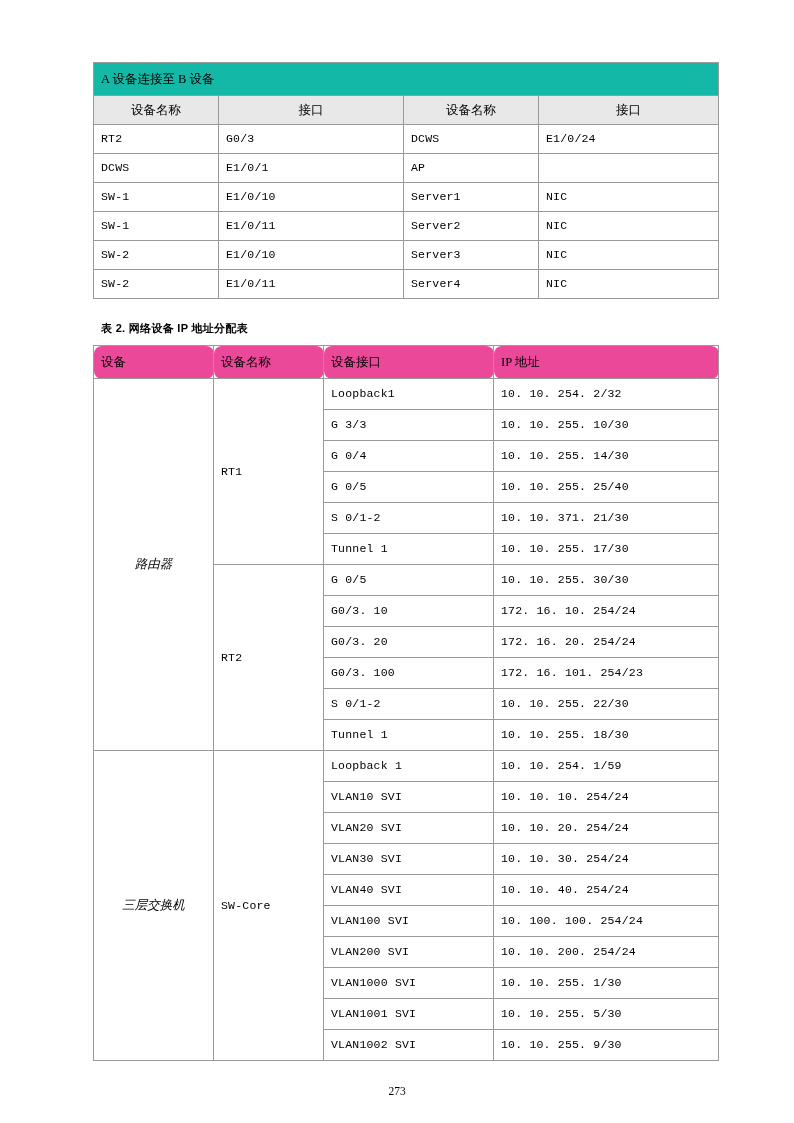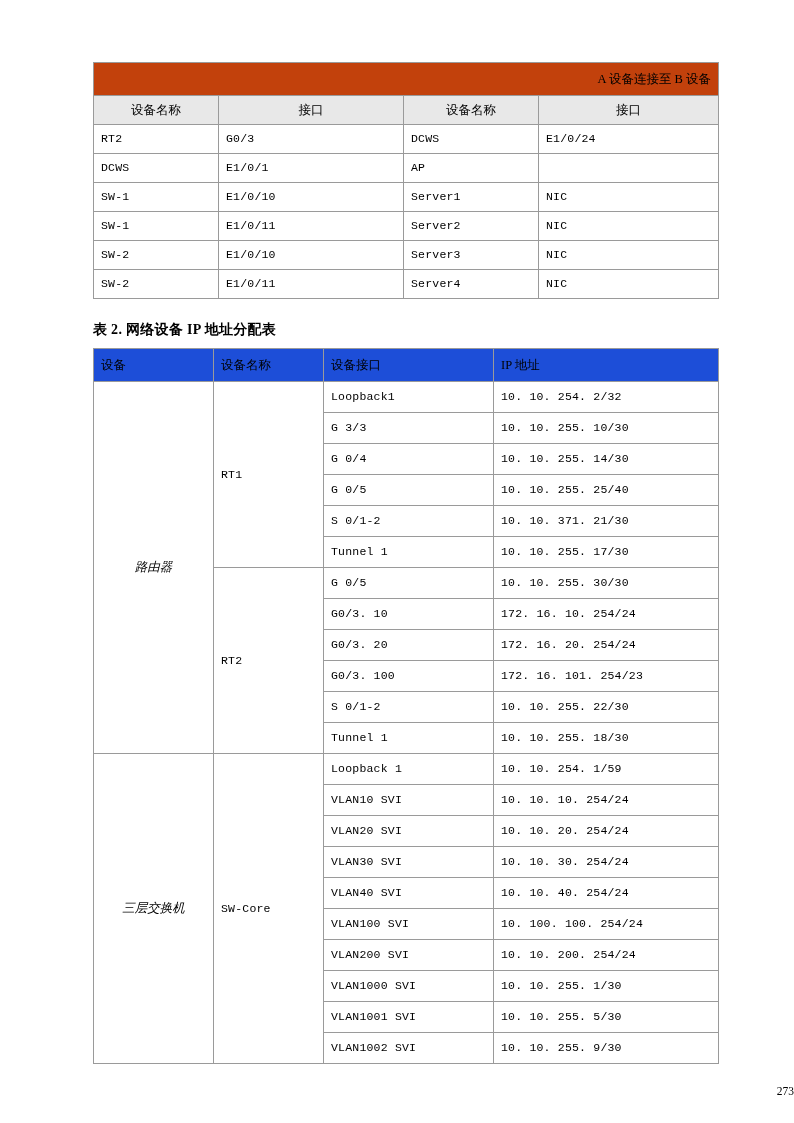--- a/index.html
+++ b/index.html
@@ -31,64 +31,65 @@
     padding: 4px 7px;
     font-size: 12.5px;
     font-family: "Liberation Serif", serif;
     font-weight: normal;
     text-align: left;
     vertical-align: middle;
     line-height: 1.35;
     height: 20px;
   }
   .t1 .hdr-title td {
-    background: #c2410c;
-    text-align: right;
+    background: #14b8a6;
+    text-align: left;
     font-size: 12.5px;
     height: 24px;
   }
   .t1 .hdr-cols td {
     background: #e8e8e8;
     text-align: center;
   }
   .t1 td.left {
     text-align: left;
   }
   .mono {
     font-family: "Liberation Mono", monospace;
     font-size: 11.5px;
     letter-spacing: 0.2px;
   }
   .cjk {
     font-family: "Liberation Serif", serif;
   }
   h2.section-title {
-    font-size: 14px;
+    font-size: 11px;
     font-weight: bold;
-    margin: 22px 0 9px 0;
-    font-family: Liberation Serif, serif;
+    margin: 22px 0 9px 8px;
+    font-family: Liberation Sans, sans-serif;
     letter-spacing: 0.3px;
   }
   .t2 thead td {
-    background: #1d4ed8;
+    background: #ec4899;
     height: 24px;
+    border-radius: 8px;
   }
   .t2 td {
     height: 22px;
   }
   .t2 .dev-group {
     text-align: center;
     font-style: italic;
   }
   .pagenum {
     position: absolute;
     bottom: 26px;
     left: 0;
     width: 794px;
-    text-align: right;
+    text-align: center;
     font-size: 11.5px;
     font-family: "Liberation Serif", serif;
   }
 </style>
 </head>
 <body>
 
 <div class="page">
 
   <table class="t1">

